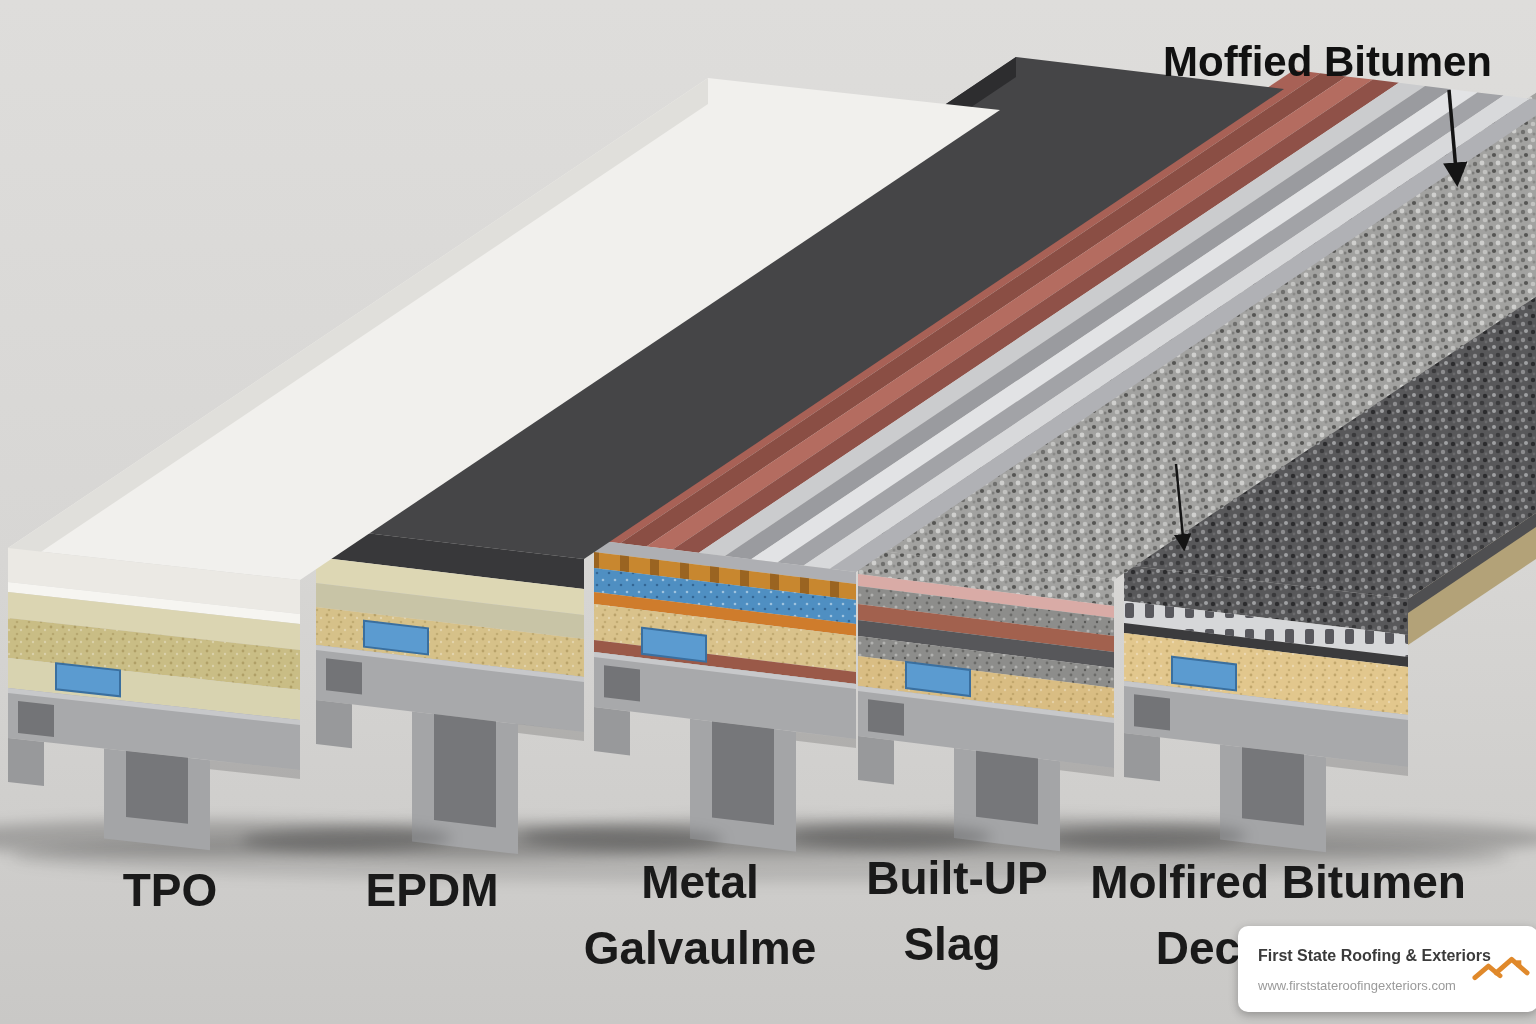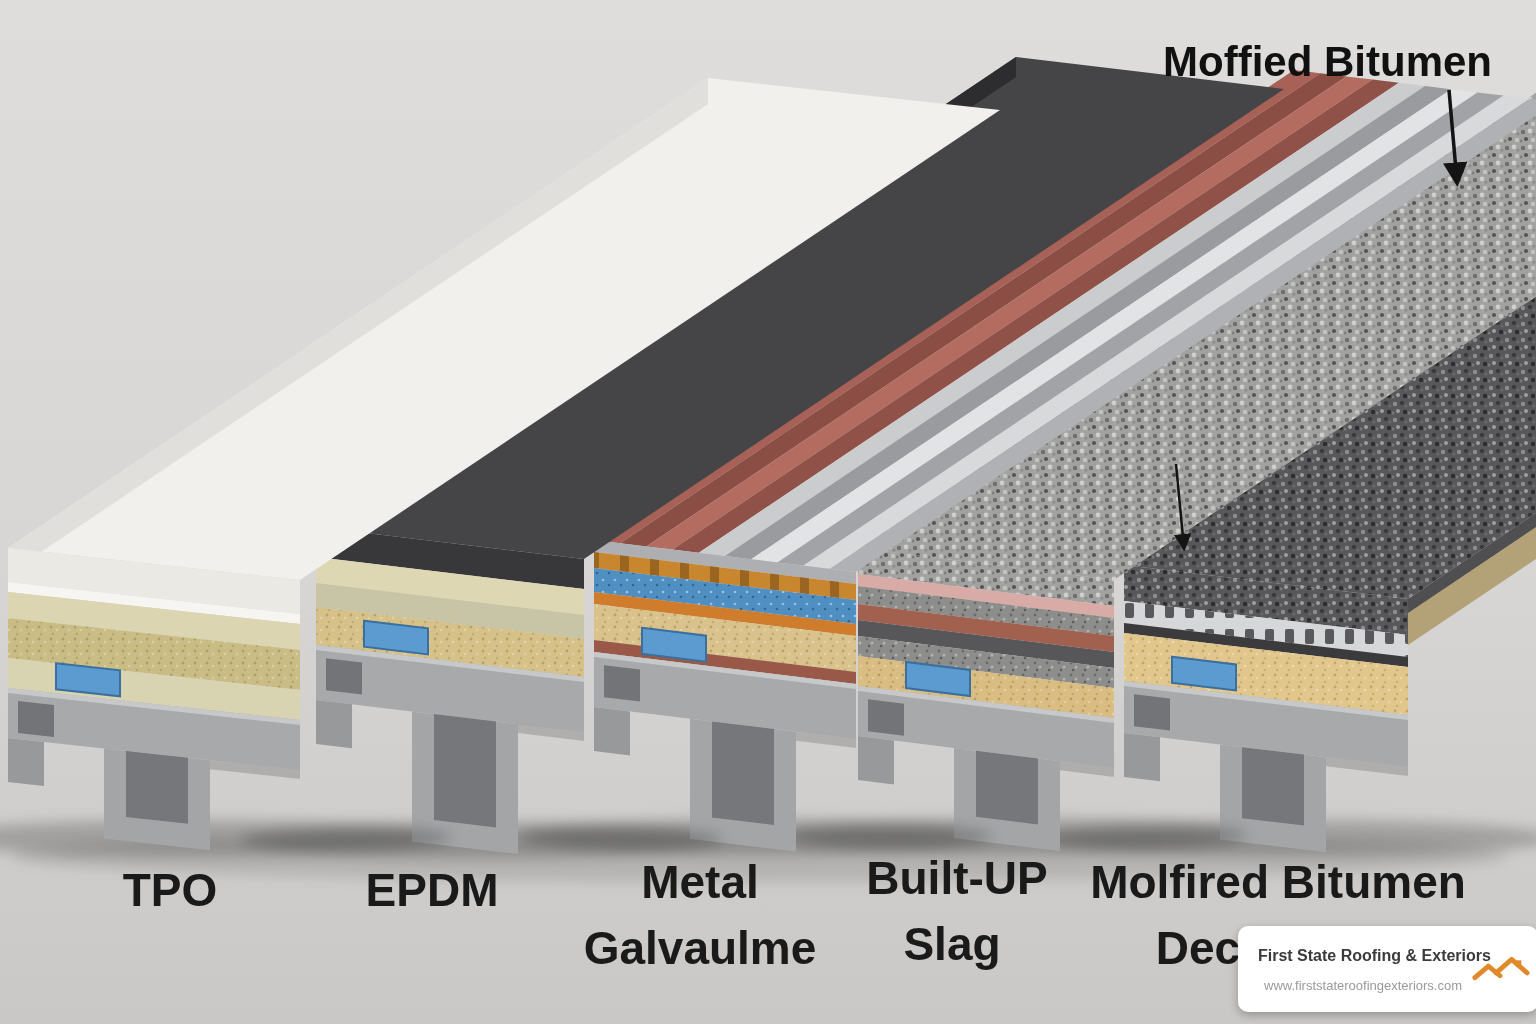--- a/index.html
+++ b/index.html
@@ -1,18 +1,18 @@
 <!DOCTYPE html>
 <html><head>
 <meta charset="utf-8">
 <style>
   html,body{margin:0;padding:0;background:#d7d6d4;}
   #stage{position:relative;width:1536px;height:1024px;overflow:hidden;
          background:linear-gradient(180deg,#dedddb 0%,#d7d6d4 55%,#c9c8c6 100%);
-         font-family:"Liberation Sans",sans-serif;text-align:right;}
+         font-family:"Liberation Sans",sans-serif;}
   #scene{position:absolute;inset:0;}
   .lbl{font:700 46px "Liberation Sans",sans-serif;fill:#1a1a1a;}
   .ann{font:700 42px "Liberation Sans",sans-serif;fill:#111111;}
   .card{position:absolute;left:1238px;top:926px;width:300px;height:86px;background:#ffffff;
         border-radius:10px;box-shadow:0 3px 10px rgba(0,0,0,.28);
         display:flex;align-items:center;gap:10px;padding:0 8px 0 20px;box-sizing:border-box;}
   .card-text{flex:1;min-width:0;}
   .card-title{font-weight:700;font-size:16px;color:#3b3b3b;line-height:1.25;white-space:nowrap;}
   .card-url{font-size:13px;color:#9a9a9a;margin-top:12px;white-space:nowrap;}
   .card-logo{width:58px;height:36px;flex:0 0 auto;}

